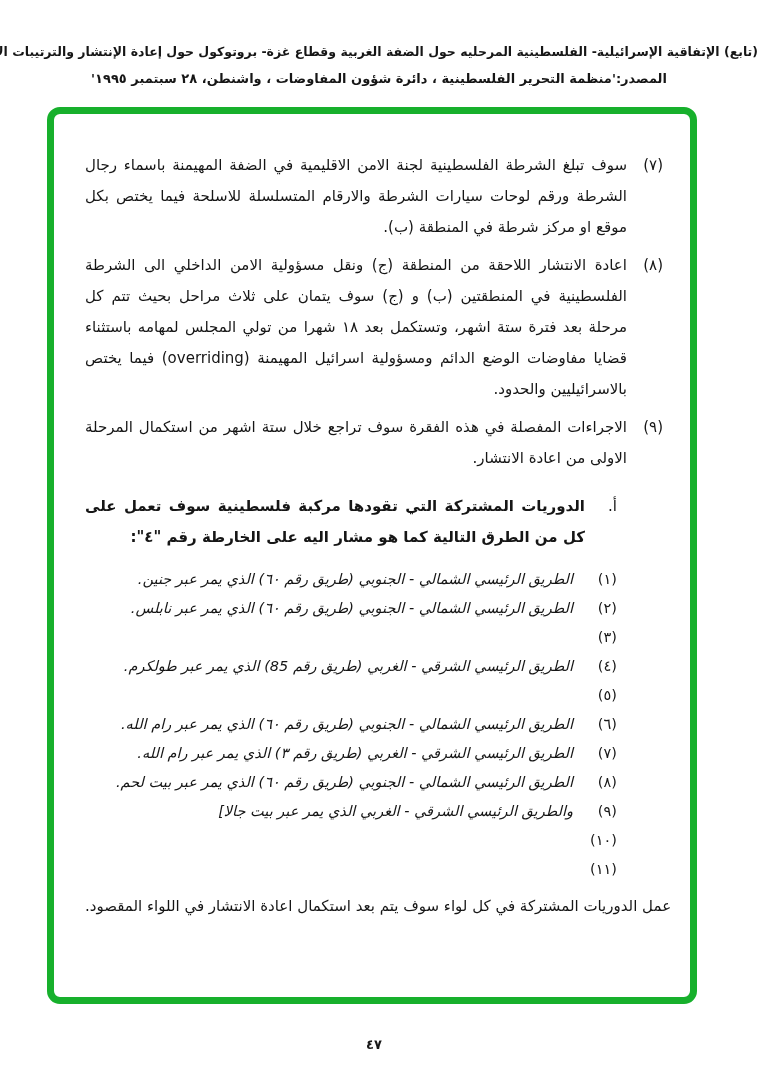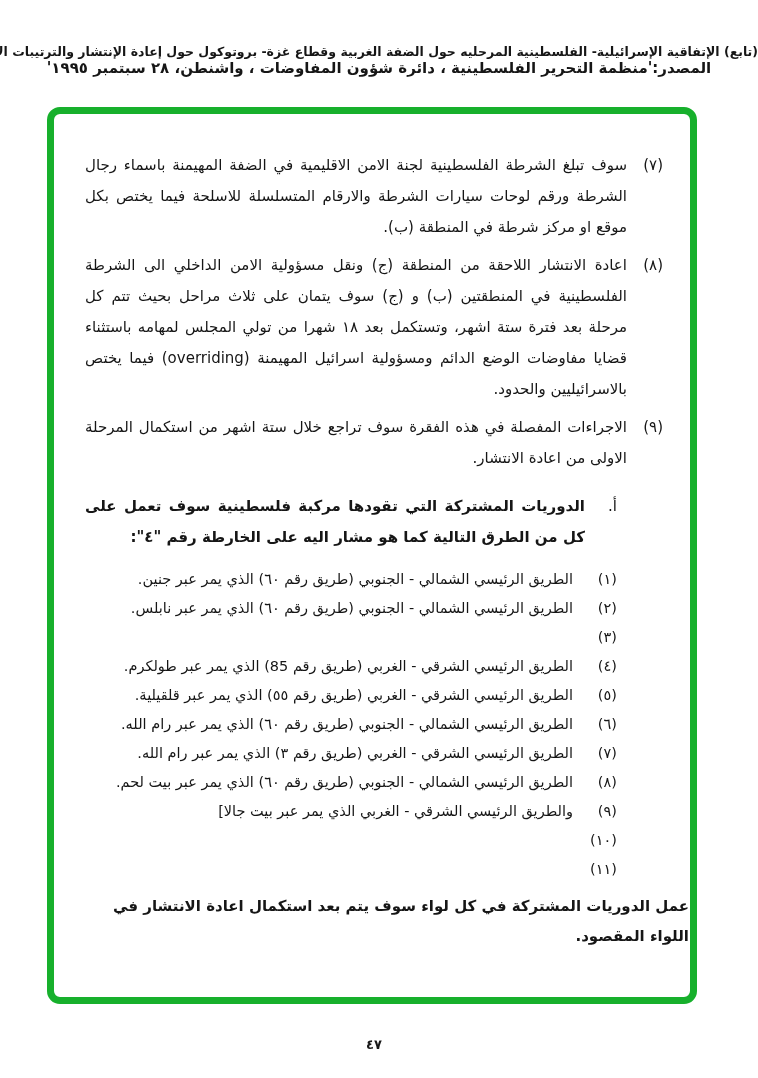--- a/index.html
+++ b/index.html
@@ -24,22 +24,22 @@
     text-align: center;
     direction: rtl;
   }
   .header-title {
     font-size: 12.5px;
     font-weight: bold;
     white-space: nowrap;
     letter-spacing: 0;
   }
   .header-source {
-    margin-top: 0;
-    font-size: 15px;
+    margin-top: 12px;
+    font-size: 13px;
     font-weight: bold;
     white-space: nowrap;
   }
 
   
   .frame {
     position: absolute;
     left: 47px;
     top: 107px;
     width: 650px;
@@ -96,29 +96,30 @@
   .road { display: flex; align-items: flex-start; }
   .rmarker {
     flex: 0 0 44px;
     line-height: 29px;
     padding-left: 8px;
     white-space: nowrap;
   }
   .rtext {
     line-height: 29px;
     white-space: nowrap;
+    font-style: italic;
   }
 
   .closing {
     margin-top: 7px;
     margin-right: -26px;
-    font-weight: bold;
+    font-weight: normal;
     font-size: 15px;
     line-height: 30px;
-    text-align: right;
+    text-align: left;
   }
 
   
   .page-number {
     position: absolute;
     top: 1037px;
     left: 0;
     width: 712px;
     text-align: center;
     font-size: 13px;
@@ -169,21 +170,20 @@
     </div>
     <div class="road">
       <span class="rmarker">(٣)</span>
     </div>
     <div class="road">
       <span class="rmarker">(٤)</span>
       <span class="rtext">الطريق الرئيسي الشرقي - الغربي (طريق رقم 85) الذي يمر عبر طولكرم.</span>
     </div>
     <div class="road">
       <span class="rmarker">(٥)</span>
-      <span class="rtext">الطريق الرئيسي الشرقي - الغربي (طريق رقم ٥٥) الذي يمر عبر قلقيلية.</span>
     </div>
     <div class="road">
       <span class="rmarker">(٦)</span>
       <span class="rtext">الطريق الرئيسي الشمالي - الجنوبي (طريق رقم ٦٠) الذي يمر عبر رام الله.</span>
     </div>
     <div class="road">
       <span class="rmarker">(٧)</span>
       <span class="rtext">الطريق الرئيسي الشرقي - الغربي (طريق رقم ٣) الذي يمر عبر رام الله.</span>
     </div>
     <div class="road">

